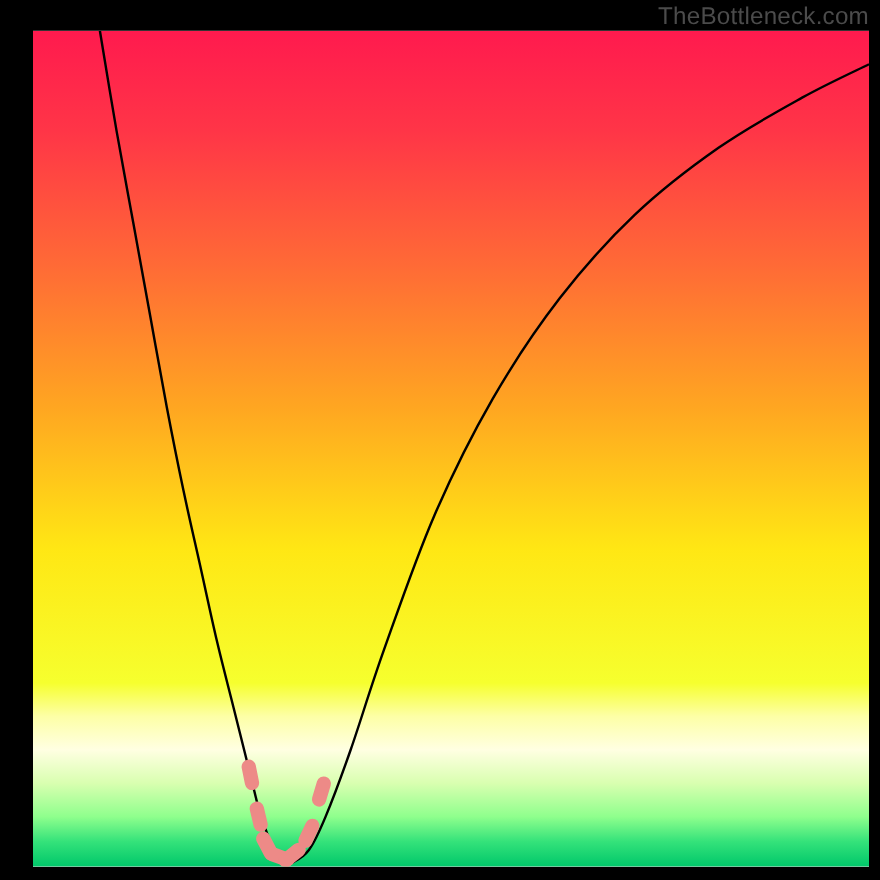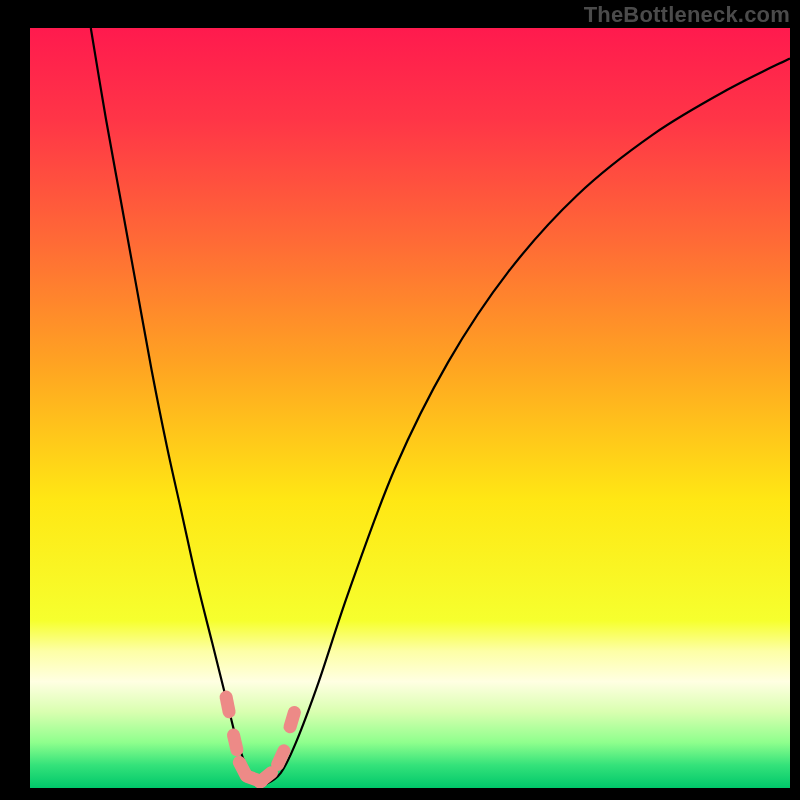--- a/index.html
+++ b/index.html
@@ -18,21 +18,21 @@
     width: 800px;
     height: 800px;
     background: #000;
   }
   .watermark {
     position: absolute;
     top: 2px;
     right: 10px;
     color: #4b4b4b;
     font-size: 22px;
-    font-weight: 700;
+    font-weight: 400;
     letter-spacing: 0.2px;
     z-index: 5;
   }
   .plot {
     position: absolute;
     left: 30px;
     top: 28px;
     width: 760px;
     height: 760px;
     background: #fff;

